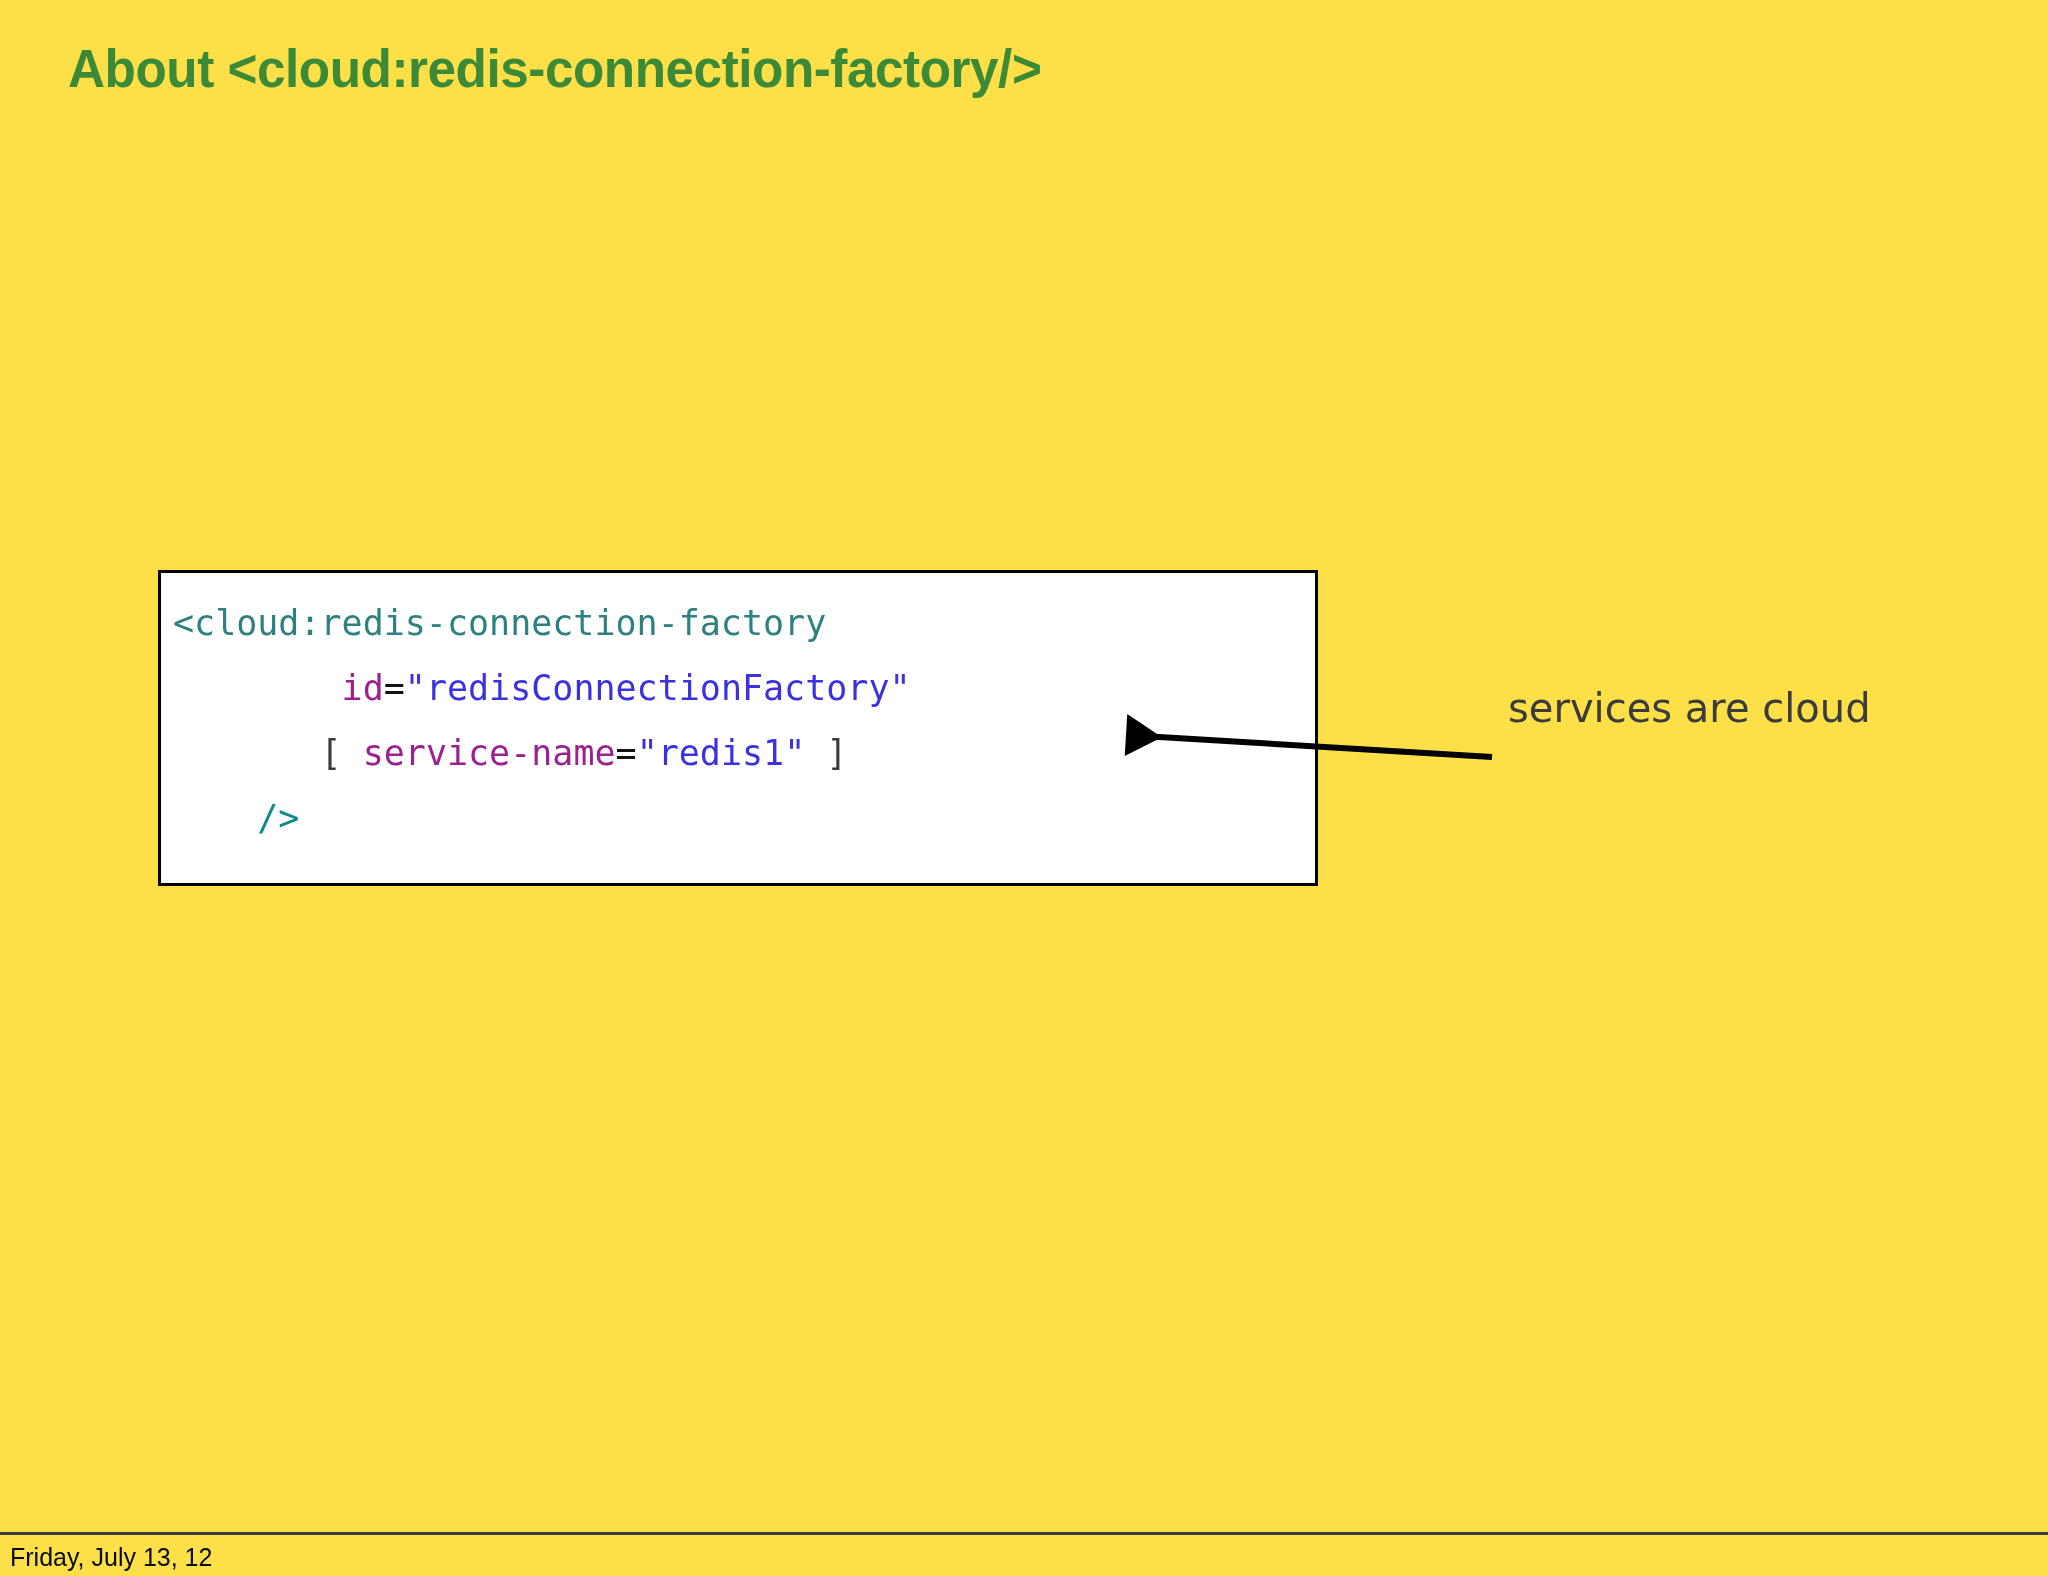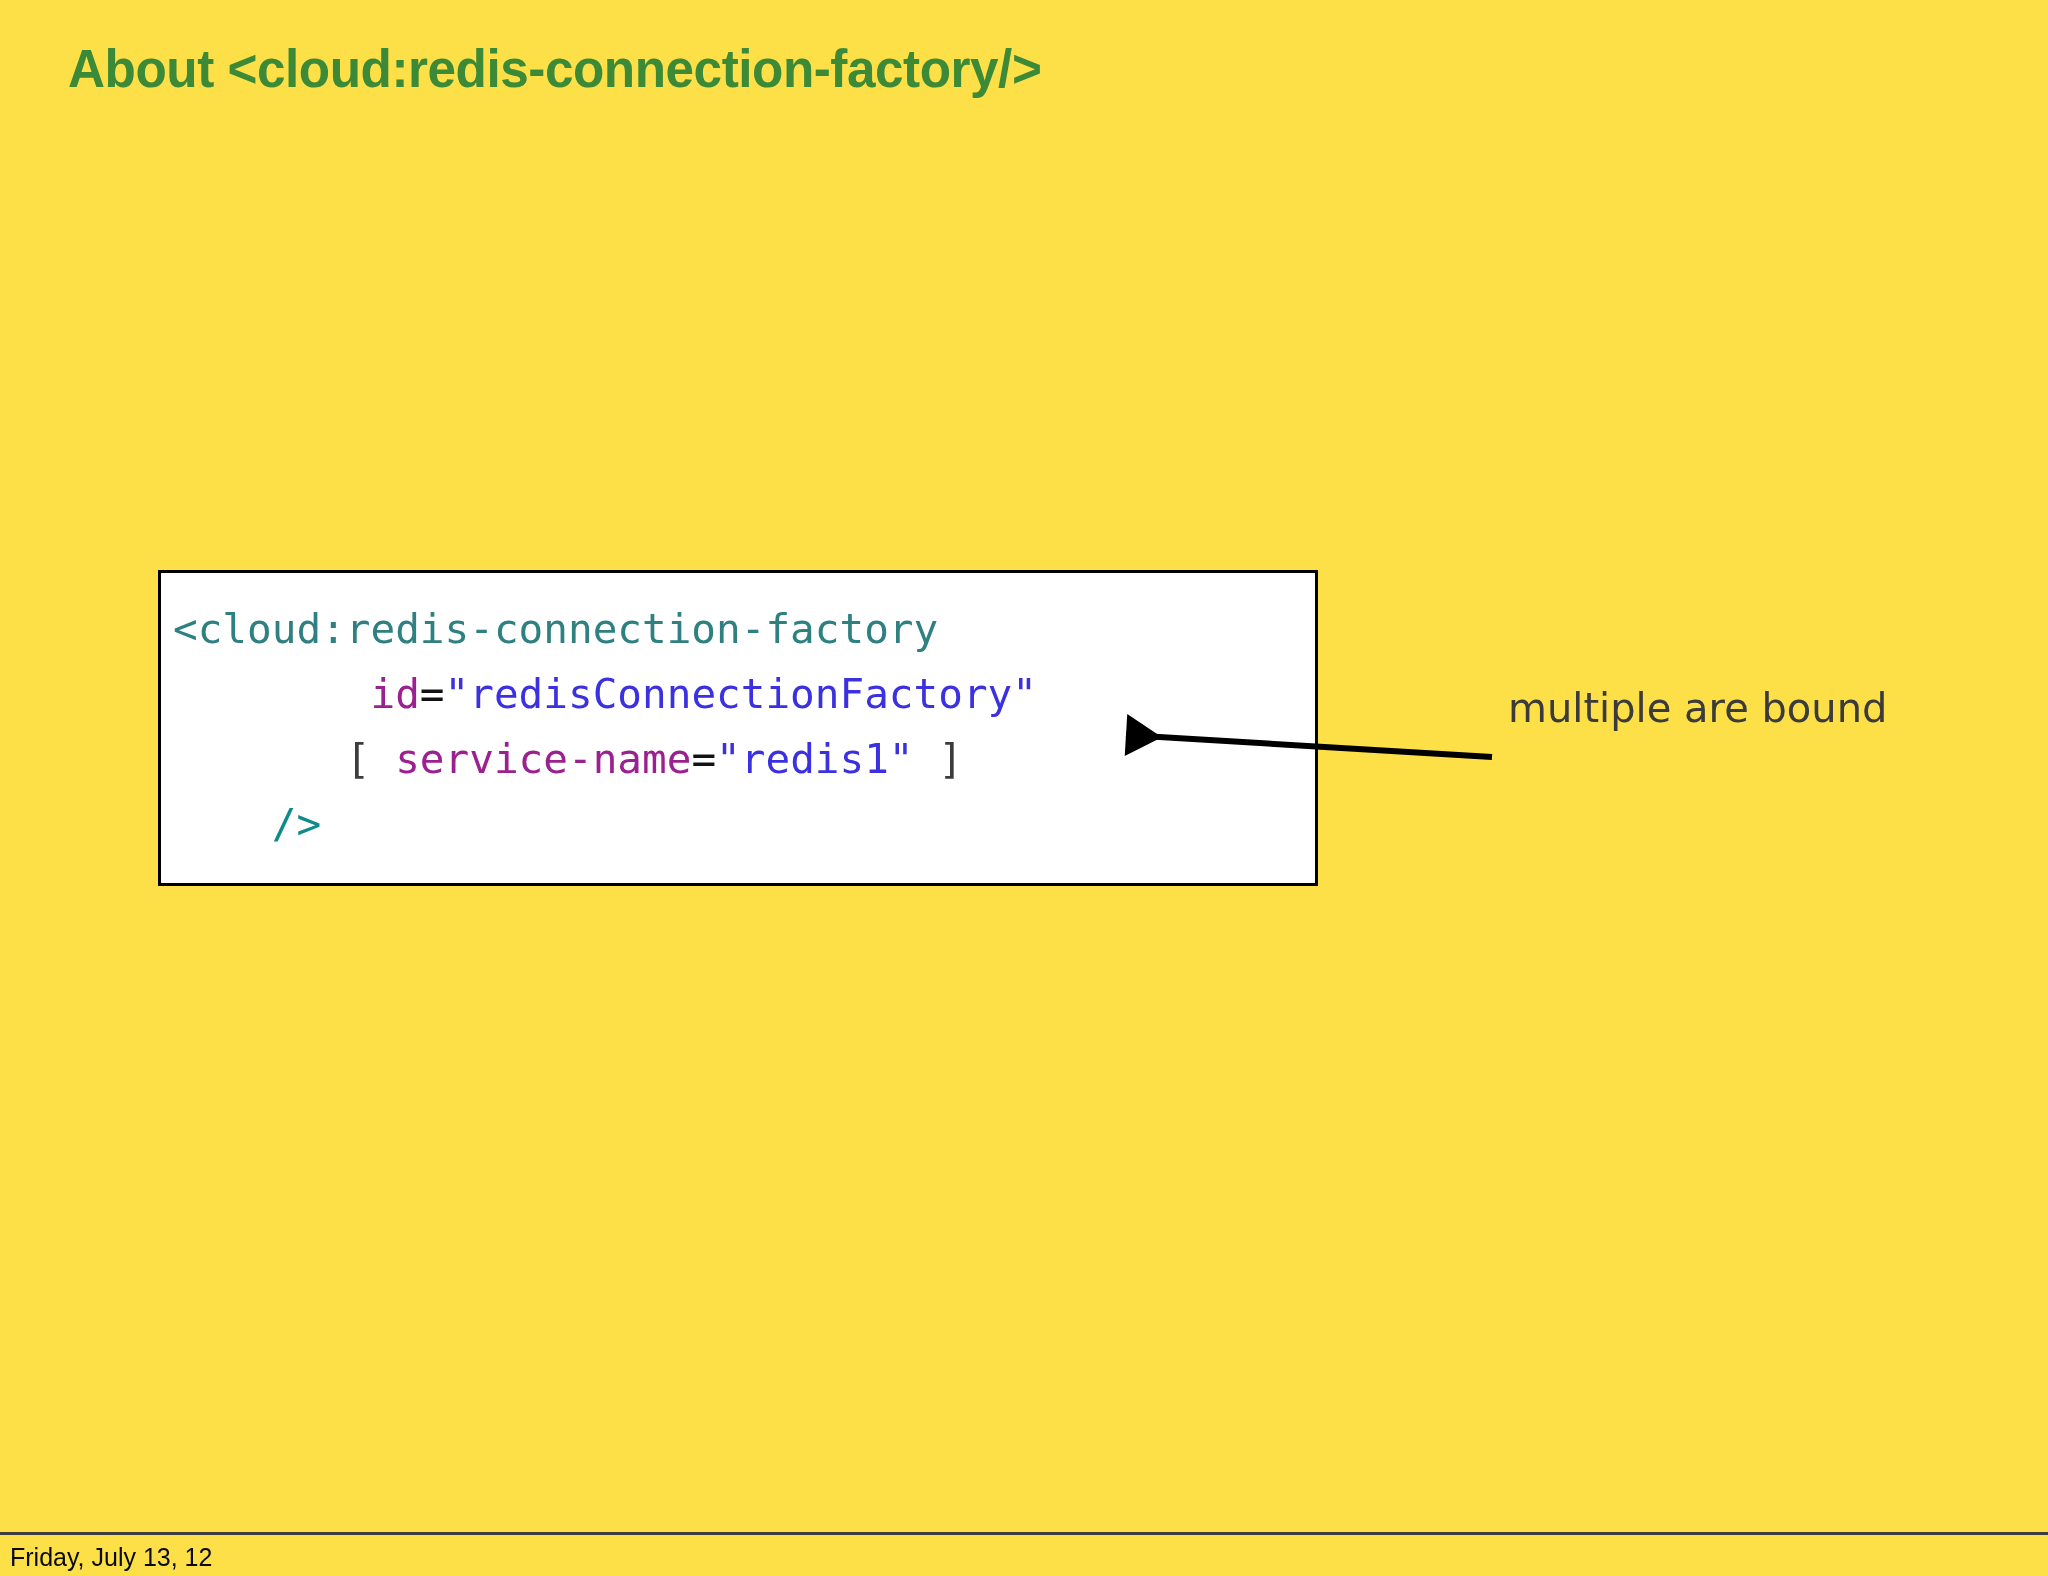--- a/index.html
+++ b/index.html
@@ -43,23 +43,23 @@
     top: 570px;
     width: 1160px;
     height: 316px;
     border: 3px solid #000000;
     background: #ffffff;
     box-sizing: border-box;
   }
   .code-lines {
     position: absolute;
     left: 12px;
-    top: 24px;
+    top: 18px;
     font-family: "DejaVu Sans Mono", "Liberation Mono", monospace;
-    font-size: 41px;
+    font-size: 35px;
     line-height: 65px;
     white-space: pre;
   }
   .code-line {
     white-space: pre;
     font-family: "DejaVu Sans Mono", "Liberation Mono", monospace;
   }
   .tok-tag      { color: #2f8080; }
   .tok-close    { color: #0d8a8a; }
   .tok-attr     { color: #9c2190; }
@@ -127,19 +127,19 @@
       <defs>
         <marker id="arrowhead" markerWidth="7" markerHeight="7" refX="6" refY="3.5" orient="auto" markerUnits="strokeWidth">
           <path d="M6,0 L0,3.5 L6,7 z" fill="#000000"></path>
         </marker>
       </defs>
       <line x1="382" y1="57" x2="16" y2="35" stroke="#000000" stroke-width="6" marker-end="url(#arrowhead)"></line>
     </svg>
   </div>
 
   <div class="callout">
-    <div class="callout-line">multiple are bound</div>
+    <div class="callout-line">services are cloud</div>
   </div>
 
   <div class="footer-rule"></div>
   <div class="footer-date">Friday, July 13, 12</div>
 
 </div>
 
 </body></html>

